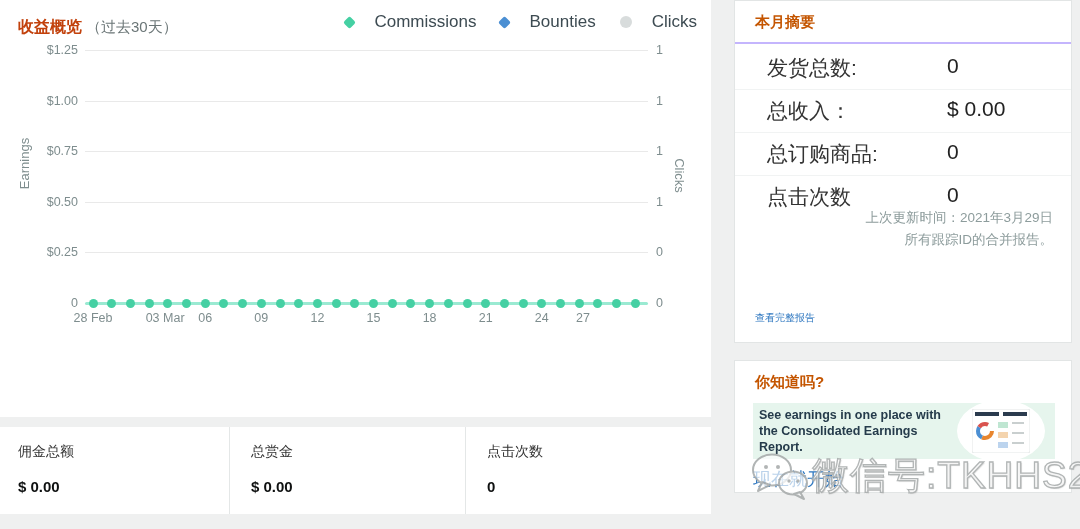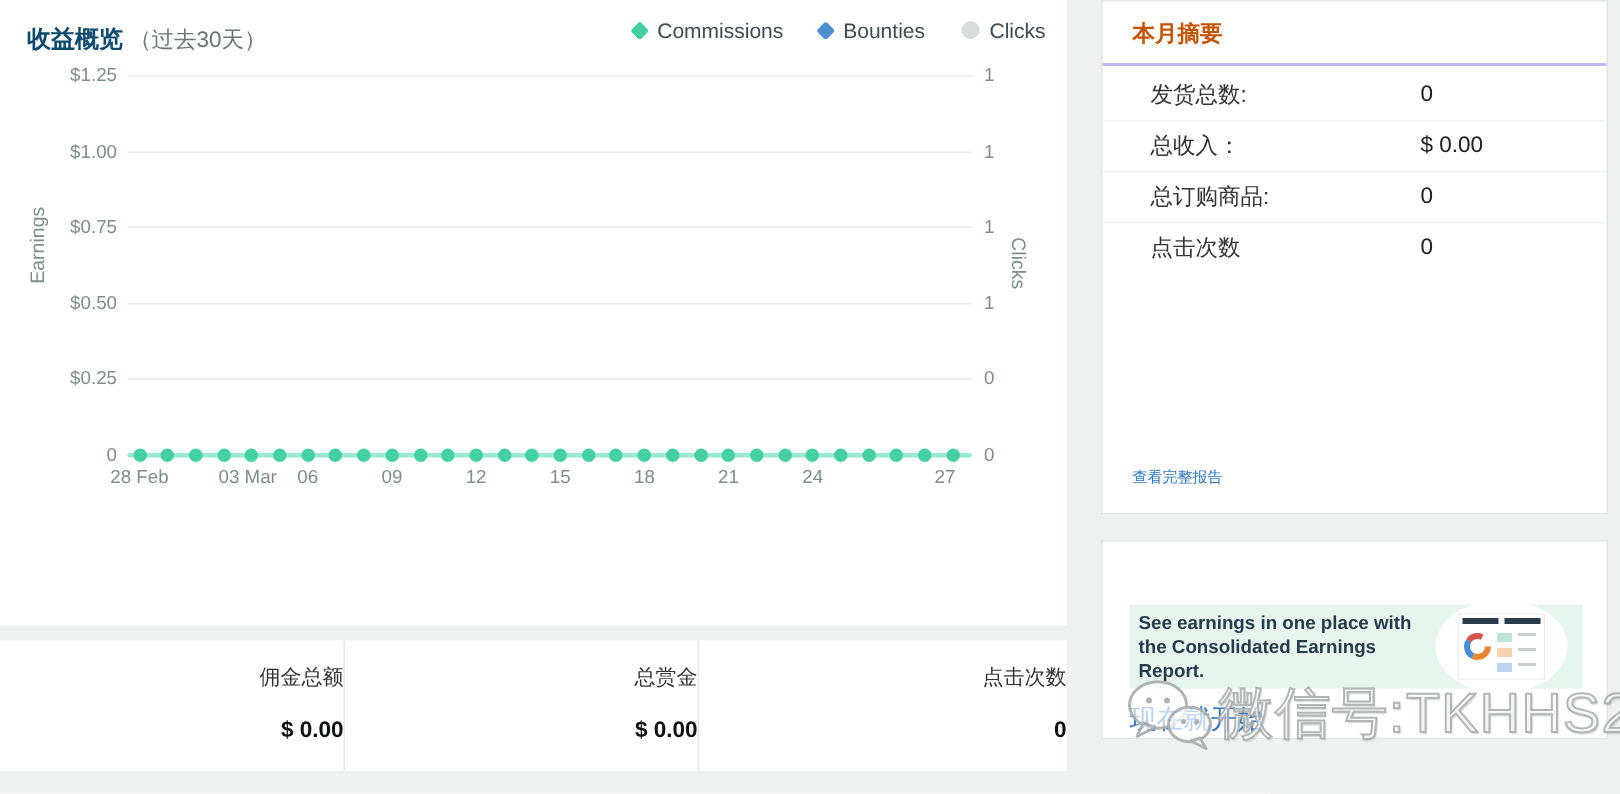--- a/index.html
+++ b/index.html
@@ -2,55 +2,55 @@
 <html><head>
 <meta charset="utf-8">
 <style>
   * { margin:0; padding:0; box-sizing:border-box; }
   html,body { width:1080px; height:529px; overflow:hidden; }
   body { font-family:"Liberation Sans","DejaVu Sans",sans-serif; background:#eff0f0; position:relative; color:#333; }
 
   
   .chart-card { position:absolute; left:0; top:0; width:711px; height:417px; background:#fff; }
   .chart-header { position:absolute; left:18px; top:10px; right:14px; display:flex; justify-content:space-between; align-items:flex-start; }
-  .chart-title { font-size:16px; font-weight:bold; color:#0c4a6e; }
+  .chart-title { font-size:16px; font-weight:bold; color:#c2410c; }
   .chart-subtitle { font-size:15px; font-weight:normal; color:#6b7677; margin-left:4px; }
   .legend { display:flex; gap:24px; align-items:center; padding-top:2px; }
-  .legend-item { display:inline-flex; align-items:center; gap:7px; font-size:14px; color:#3d4b52; cursor:pointer;text-align:center; }
+  .legend-item { display:inline-flex; align-items:center; gap:20px; font-size:17px; color:#3d4b52; cursor:pointer;text-align:center; }
   .marker { display:inline-block; }
   .marker.diamond { width:9px; height:9px; border-radius:2px; transform:rotate(45deg); }
   .marker.circle { width:12px; height:12px; border-radius:50%; }
 
   .plot { position:absolute; left:0; top:0; width:711px; height:417px; }
   .gridline { position:absolute; left:85px; width:563px; height:1px; background:#e9e9e9; }
   .ytick { position:absolute; width:44px; text-align:right; font-size:12.5px; color:#7e8d8e; }
   .ytick.left { left:34px; }
   .ytick.right { left:656px; text-align:left; width:20px; }
   .y-axis-label { position:absolute; white-space:nowrap; color:#7e8d8e; font-size:13px; }
   .y-axis-label.earnings { left:-1px; top:156px; transform:rotate(-90deg); }
   .y-axis-label.clicks { left:662px; top:168px; transform:rotate(90deg); }
   .series-line { position:absolute; left:85px; top:302px; width:563px; height:3px; background:#9aead2; border-radius:2px; }
   .dot { position:absolute; width:9px; height:9px; border-radius:50%; background:#45d0a3; top:299px; }
   .xtick { position:absolute; top:311px; font-size:12.5px; color:#7e8d8e; transform:translateX(-50%); white-space:nowrap; }
 
   
   .totals-card { position:absolute; left:0; top:427px; width:711px; height:87px; background:#fff; display:flex; }
-  .totals-col { padding:16px 0 0 18px;text-align:right; }
+  .totals-col { padding:16px 0 0 18px; }
   .totals-col:nth-child(1) { width:229px; }
   .totals-col:nth-child(2) { width:236px; border-left:1px solid #e4e7e7; padding-left:21px; }
   .totals-col:nth-child(3) { width:246px; border-left:1px solid #e4e7e7; padding-left:21px; }
   .totals-label { font-size:14px; color:#333; }
   .totals-value { font-size:15px; font-weight:bold; color:#0f1111; margin-top:17px; }
 
   
   .summary-card { position:absolute; left:734px; top:0; width:338px; height:343px; background:#fff; border:1px solid #e2e5e5; }
   .card-title { font-size:15px; font-weight:bold; color:#c45500; }
   .summary-card .card-title { display:block; padding:12px 20px 10px; border-bottom:2px solid #c4b5fd; }
   .summary-rows { padding:3px 0 0; }
-  .summary-row { display:flex; padding:7px 32px; border-bottom:1px solid #f1f3f3; font-size:15px; }
+  .summary-row { display:flex; padding:7px 32px; border-bottom:1px solid #f1f3f3; font-size:21px; }
   .summary-row:last-child { border-bottom:none; }
   .summary-row .lbl { color:#333; }
   .summary-row .val { position:absolute; left:212px; color:#222; }
   .summary-row { position:relative; }
   .updated { position:absolute; right:18px; top:206px; text-align:right; font-size:13.5px; color:#8d9c9c; line-height:22px; }
   .report-link { position:absolute; left:20px; top:310px; font-size:10px; color:#2e77c0; text-decoration:none; cursor:pointer; }
 
   .dyk-card { position:absolute; left:734px; top:360px; width:338px; height:133px; background:#fff; border:1px solid #e2e5e5; }
   .dyk-card .card-title { display:block; padding:12px 20px 6px; }
   .dyk-banner { position:absolute; left:18px; top:42px; width:302px; height:56px; background:#e6f5ed; display:flex; align-items:center; }
@@ -125,21 +125,21 @@
     <div id="xlabels">
         <span class="xtick" style="left: 93px;">28 Feb</span>
         <span class="xtick" style="left: 149.1px; padding-left: 32px;">03 Mar</span>
         <span class="xtick" style="left: 205.2px;">06</span>
         <span class="xtick" style="left: 261.3px;">09</span>
         <span class="xtick" style="left: 317.4px;">12</span>
         <span class="xtick" style="left: 373.5px;">15</span>
         <span class="xtick" style="left: 429.6px;">18</span>
         <span class="xtick" style="left: 485.7px;">21</span>
         <span class="xtick" style="left: 541.8px;">24</span>
-        <span class="xtick" style="left: 630px;">27</span>
+        <span class="xtick" style="left: 583px;">27</span>
       </div>
   </div>
   <div class="chart-header">
     <h2>
       <span class="chart-title">收益概览</span><span class="chart-subtitle">（过去30天）</span>
     </h2>
     <div class="legend" id="legend">
         <span class="legend-item">
           <span class="marker diamond" style="background: rgb(69, 208, 163);"></span>
           <span>Commissions</span>
@@ -184,24 +184,29 @@
       </div>
       <div class="summary-row">
         <span class="lbl">总订购商品:</span>
         <span class="val">0</span>
       </div>
       <div class="summary-row">
         <span class="lbl">点击次数</span>
         <span class="val">0</span>
       </div>
     </div>
+  <div class="updated">
+    <span>上次更新时间：2021年3月29日</span><br>
+    <span>所有跟踪ID的合并报告。</span>
+  </div>
   <a class="report-link">查看完整报告</a>
 </section>
 
 <section class="dyk-card">
+  <span class="card-title">你知道吗?</span>
   <div class="dyk-banner">
     <p class="dyk-text">See earnings in one place with the Consolidated Earnings Report.</p>
     <div class="dyk-blob">
       <svg width="58" height="44" viewBox="0 0 58 44">
         <rect x="0" y="0" width="58" height="44" rx="2" fill="#ffffff" stroke="#e3e6e6"></rect>
         <rect x="3" y="3" width="24" height="4" fill="#2b3b4e"></rect>
         <rect x="31" y="3" width="24" height="4" fill="#2b3b4e"></rect>
         <circle cx="13" cy="22" r="7" fill="none" stroke="#e8862f" stroke-width="4" stroke-dasharray="14 30"></circle>
         <circle cx="13" cy="22" r="7" fill="none" stroke="#4b8fd3" stroke-width="4" stroke-dasharray="12 32" stroke-dashoffset="-14"></circle>
         <circle cx="13" cy="22" r="7" fill="none" stroke="#d9534f" stroke-width="4" stroke-dasharray="10 34" stroke-dashoffset="-26"></circle>

